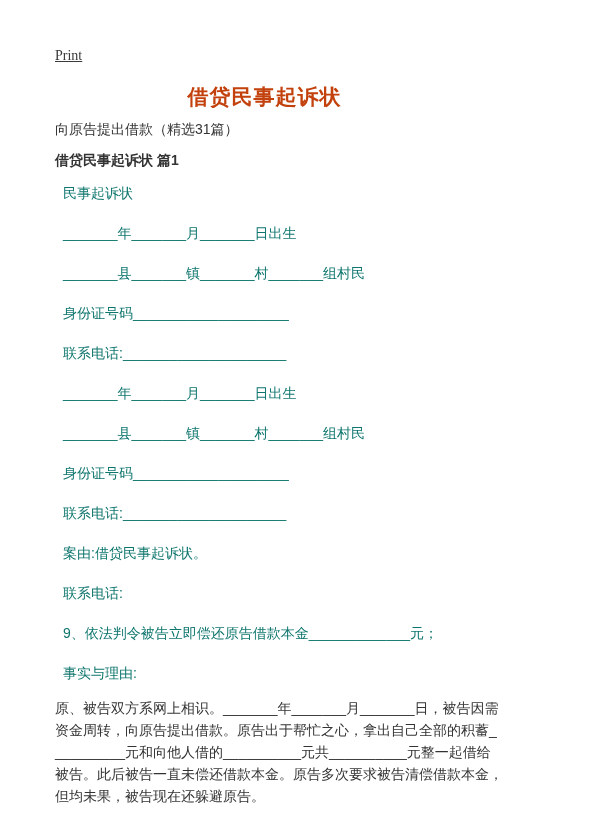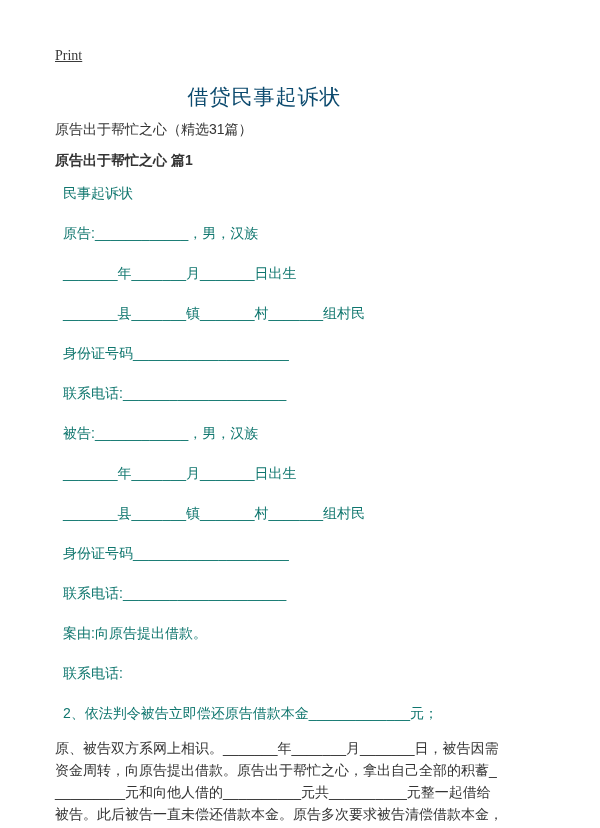--- a/index.html
+++ b/index.html
@@ -17,26 +17,26 @@
   .print-link {
     font-family: "Liberation Serif", serif;
     font-size: 14px;
     line-height: 16px;
     margin: 8px 0 0 0;
     color: #3a3a3a;
     display: inline-block;
   }
   .doc-title {
     font-size: 21px;
-    font-weight: normal;
+    font-weight: bold;
     text-align: center;
     line-height: 25px;
     margin: 20px -25px 0 -55px; 
     letter-spacing: 1px;
-    color: #0c4a6e;
+    color: #c2410c;
   }
   .doc-subtitle {
     font-size: 14px;
     font-weight: normal;
     line-height: 17px;
     margin: 12px 0 0 0;
     color: #333333;
   }
   .section-heading {
     font-size: 14px;
@@ -64,36 +64,35 @@
 </style>
 </head>
 <body>
 
 <div class="page">
 
   <a class="print-link" href="#">Print</a>
 
   <h1 class="doc-title">借贷民事起诉状</h1>
 
-  <p class="doc-subtitle">原告出于帮忙之心（精选31篇）</p>
+  <p class="doc-subtitle">向原告提出借款（精选31篇）</p>
 
-  <h2 class="section-heading">原告出于帮忙之心 篇1</h2>
+  <h2 class="section-heading">借贷民事起诉状 篇1</h2>
 
   <div class="lines">
     <p class="ln">民事起诉状</p>
-    <p class="ln">原告:____________，男，汉族</p>
     <p class="ln">_______年_______月_______日出生</p>
     <p class="ln">_______县_______镇_______村_______组村民</p>
     <p class="ln">身份证号码____________________</p>
     <p class="ln">联系电话:_____________________</p>
-    <p class="ln">被告:____________，男，汉族</p>
     <p class="ln">_______年_______月_______日出生</p>
     <p class="ln">_______县_______镇_______村_______组村民</p>
     <p class="ln">身份证号码____________________</p>
     <p class="ln">联系电话:_____________________</p>
-    <p class="ln">案由:向原告提出借款。</p>
+    <p class="ln">案由:借贷民事起诉状。</p>
     <p class="ln">联系电话:</p>
-    <p class="ln">2、依法判令被告立即偿还原告借款本金_____________元；</p>
+    <p class="ln">9、依法判令被告立即偿还原告借款本金_____________元；</p>
+    <p class="ln">事实与理由:</p>
   </div>
 
   <p class="fact-paragraph">原、被告双方系网上相识。_______年_______月_______日，被告因需资金周转，向原告提出借款。原告出于帮忙之心，拿出自己全部的积蓄__________元和向他人借的__________元共__________元整一起借给被告。此后被告一直未偿还借款本金。原告多次要求被告清偿借款本金，但均未果，被告现在还躲避原告。</p>
 
 </div>
 
 </body></html>

